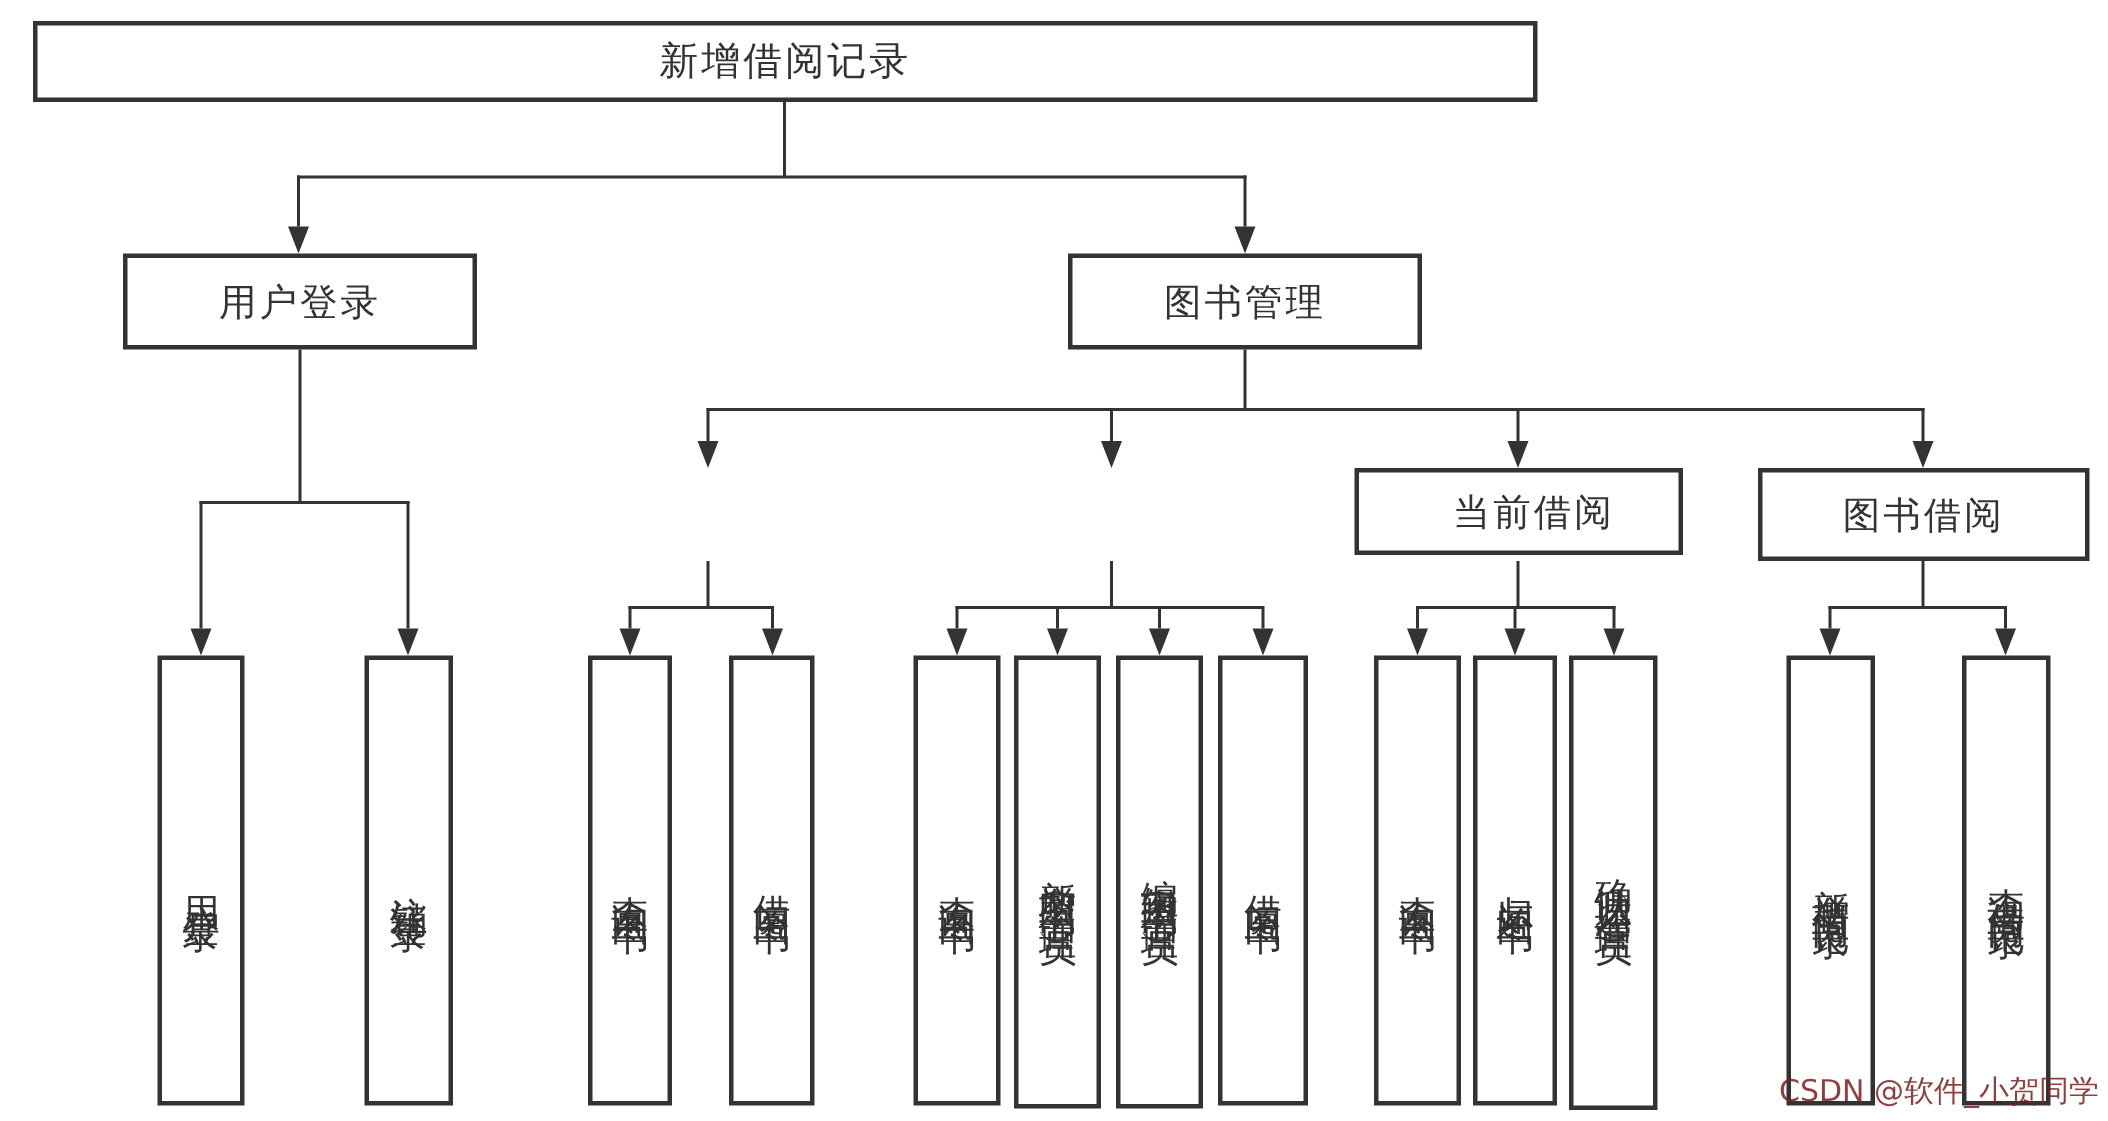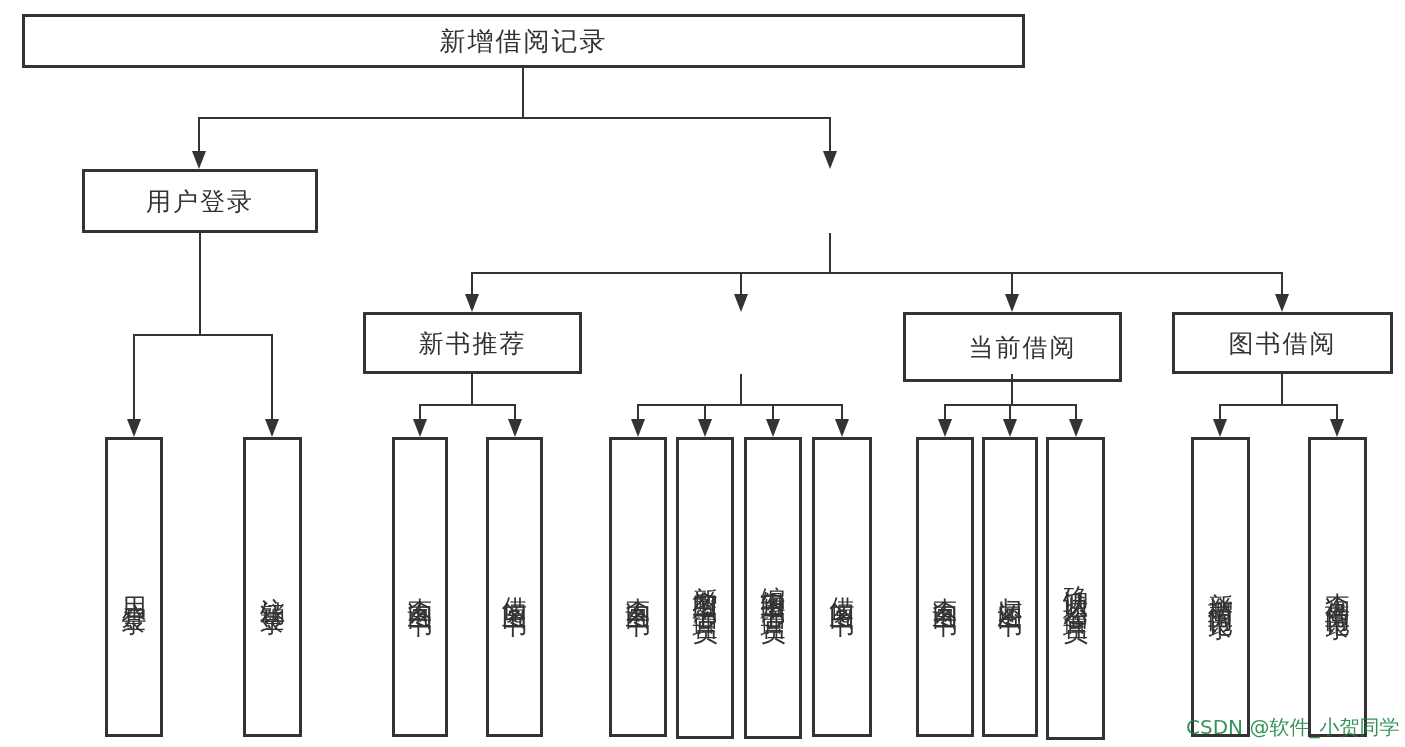--- a/index.html
+++ b/index.html
@@ -57,43 +57,43 @@
     height: 0;
     border-left: 7px solid transparent;
     border-right: 7px solid transparent;
     border-top: 18px solid #333333;
   }
   .watermark {
     position: absolute;
     left: 1186px;
     top: 714px;
     font-size: 20px;
-    color: #15803d;
+    color: #7f1d1d;
     opacity: 0.85;
     white-space: nowrap;
     z-index: 10;
   }
 </style>
 </head>
 <body>
 
 <div id="canvas">
 
   <div class="box root" style="left:22px; top:14px; width:1003px; height:54px;">
     <span class="htext">新增借阅记录</span>
   </div>
 
   <div class="box" style="left:82px; top:169px; width:236px; height:64px;">
     <span class="htext">用户登录</span>
   </div>
+  <div class="box" style="left:712px; top:169px; width:236px; height:64px;">
+    <span class="htext">图书管理</span>
+  </div>
 
-  <div class="box" style="left:363px; top:312px; width:219px; height:62px;">
-    <span class="htext">新书推荐</span>
-  </div>
-  <div class="box" style="left:903px; top:312px; width:219px; height:70px;padding-left:20px;">
+  <div class="box" style="left:903px; top:312px; width:219px; height:58px;padding-left:20px;">
     <span class="htext">当前借阅</span>
   </div>
   <div class="box" style="left:1172px; top:312px; width:221px; height:62px;">
     <span class="htext">图书借阅</span>
   </div>
 
   <div class="box leaf" style="left:105px; top:437px; width:58px; height:300px;">
     <span class="vtext">用户登录</span>
   </div>
   <div class="box leaf" style="left:243px; top:437px; width:59px; height:300px;">

